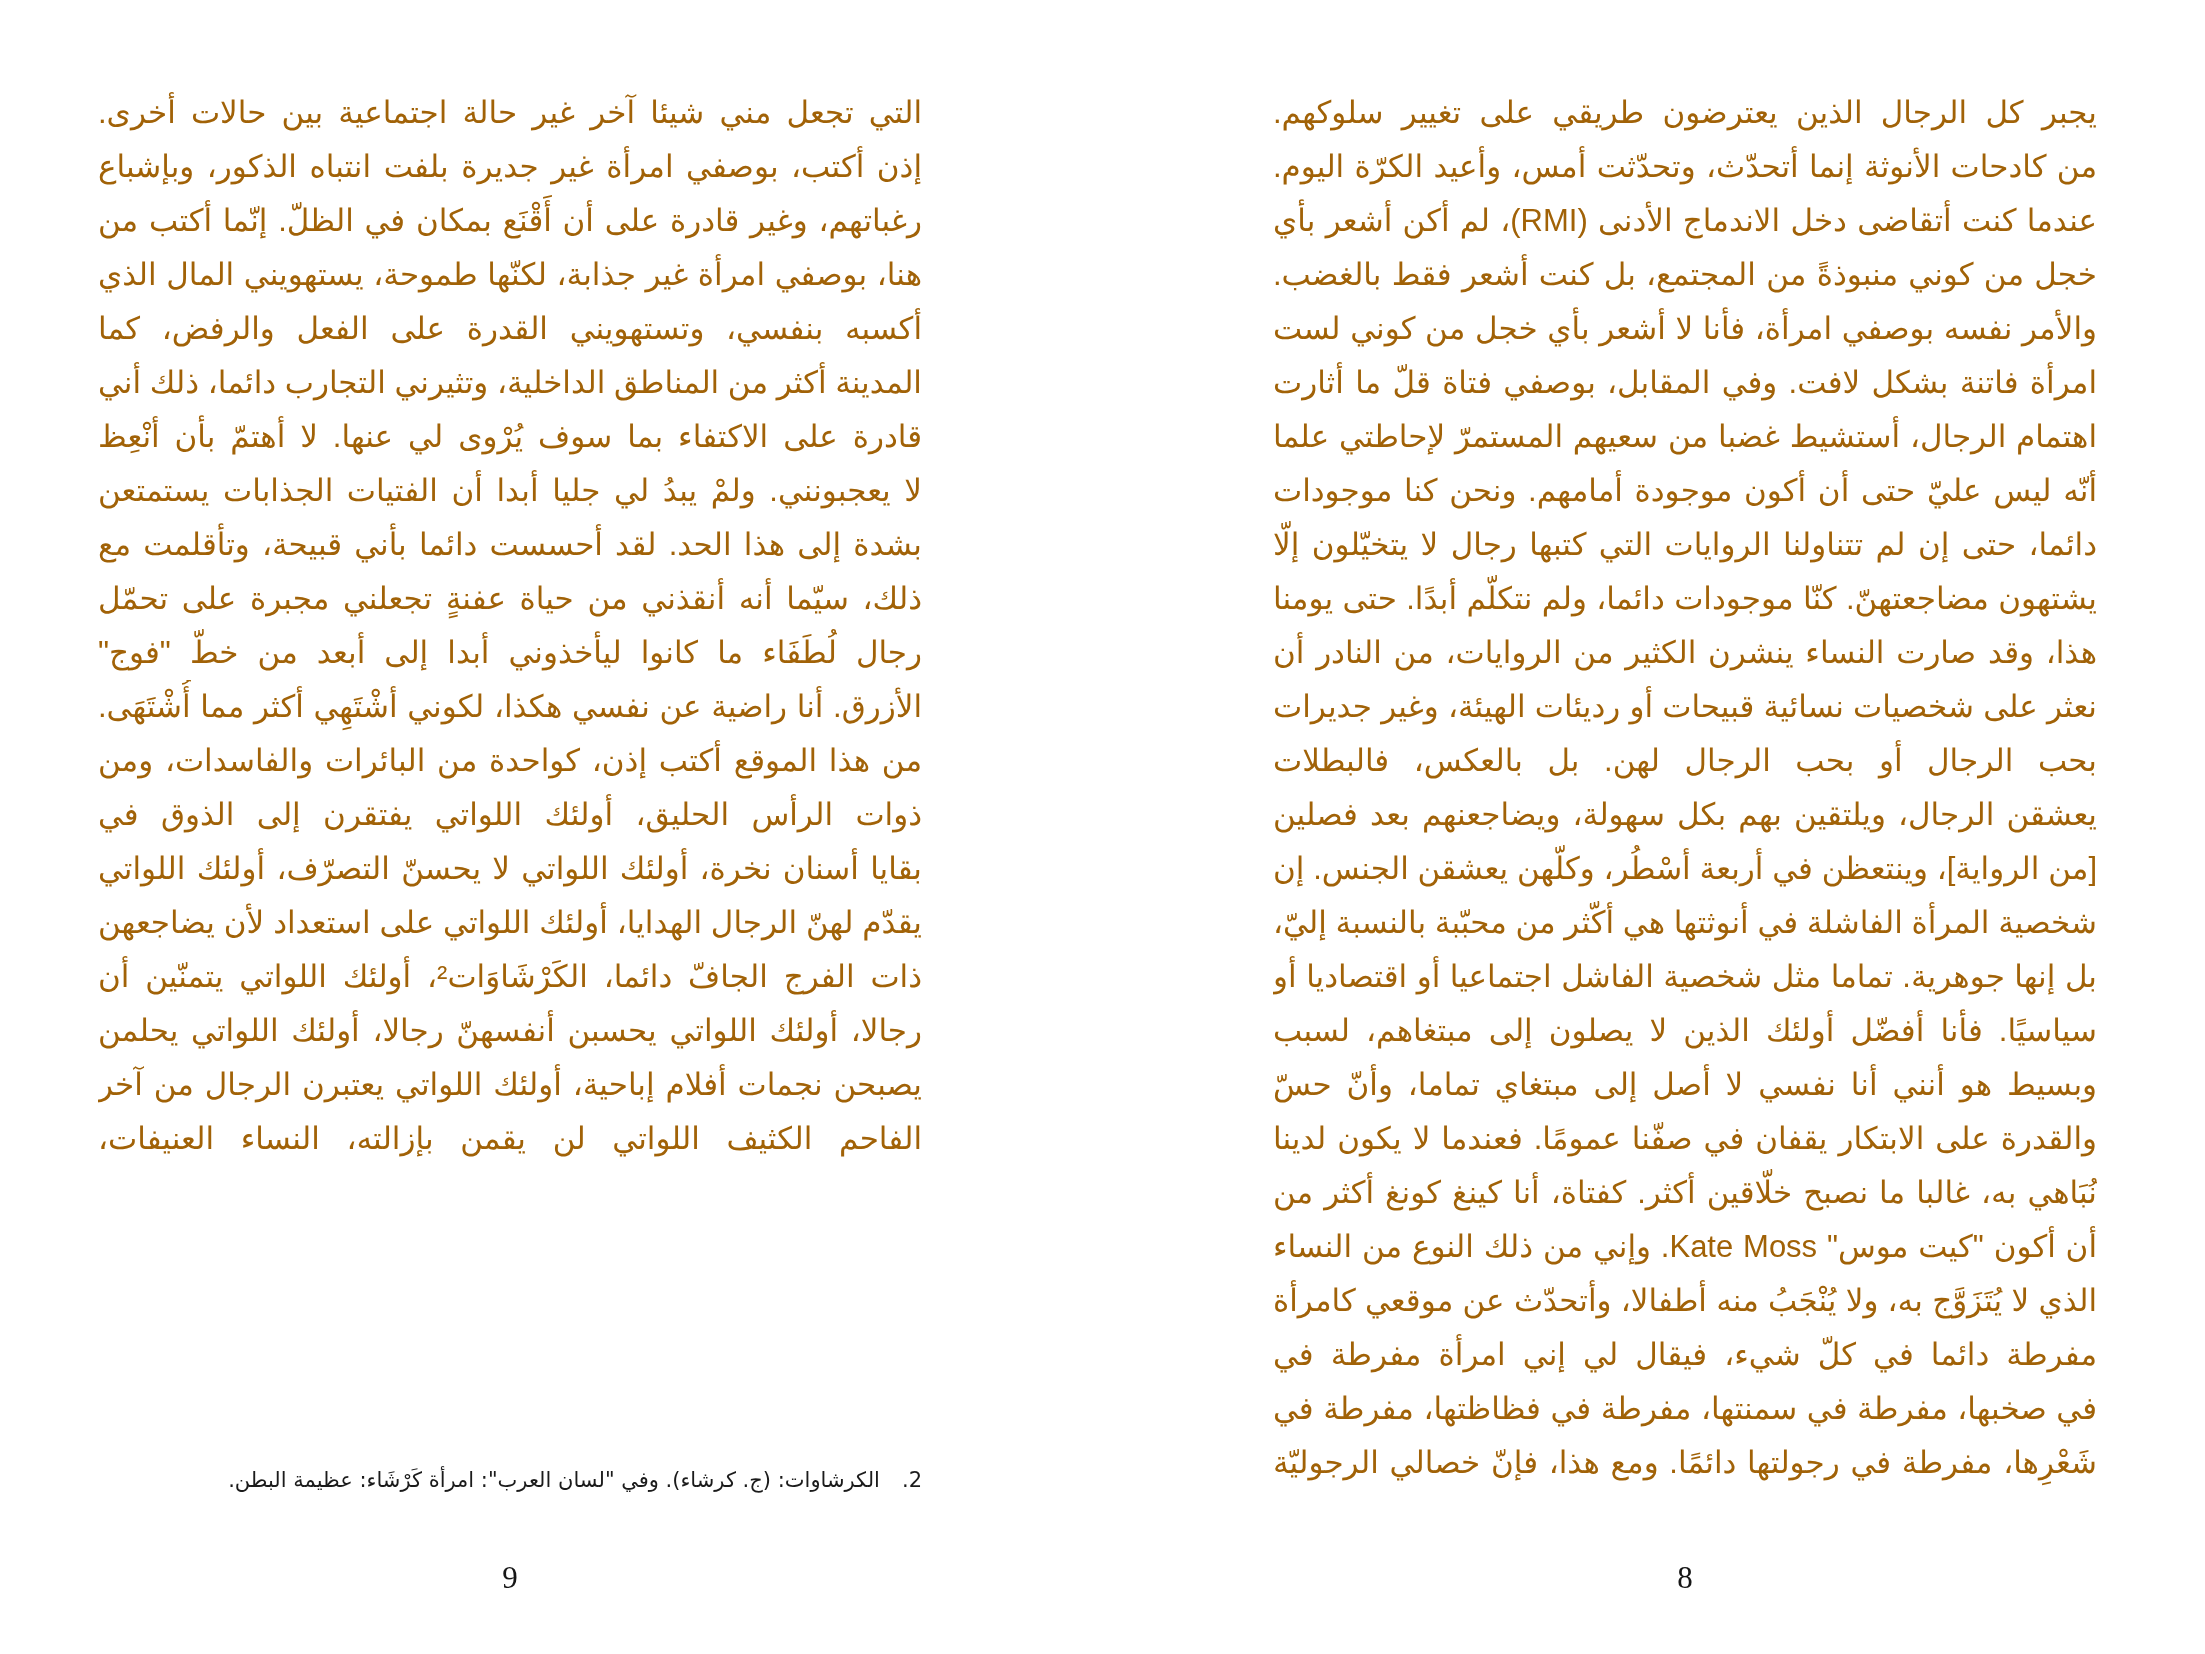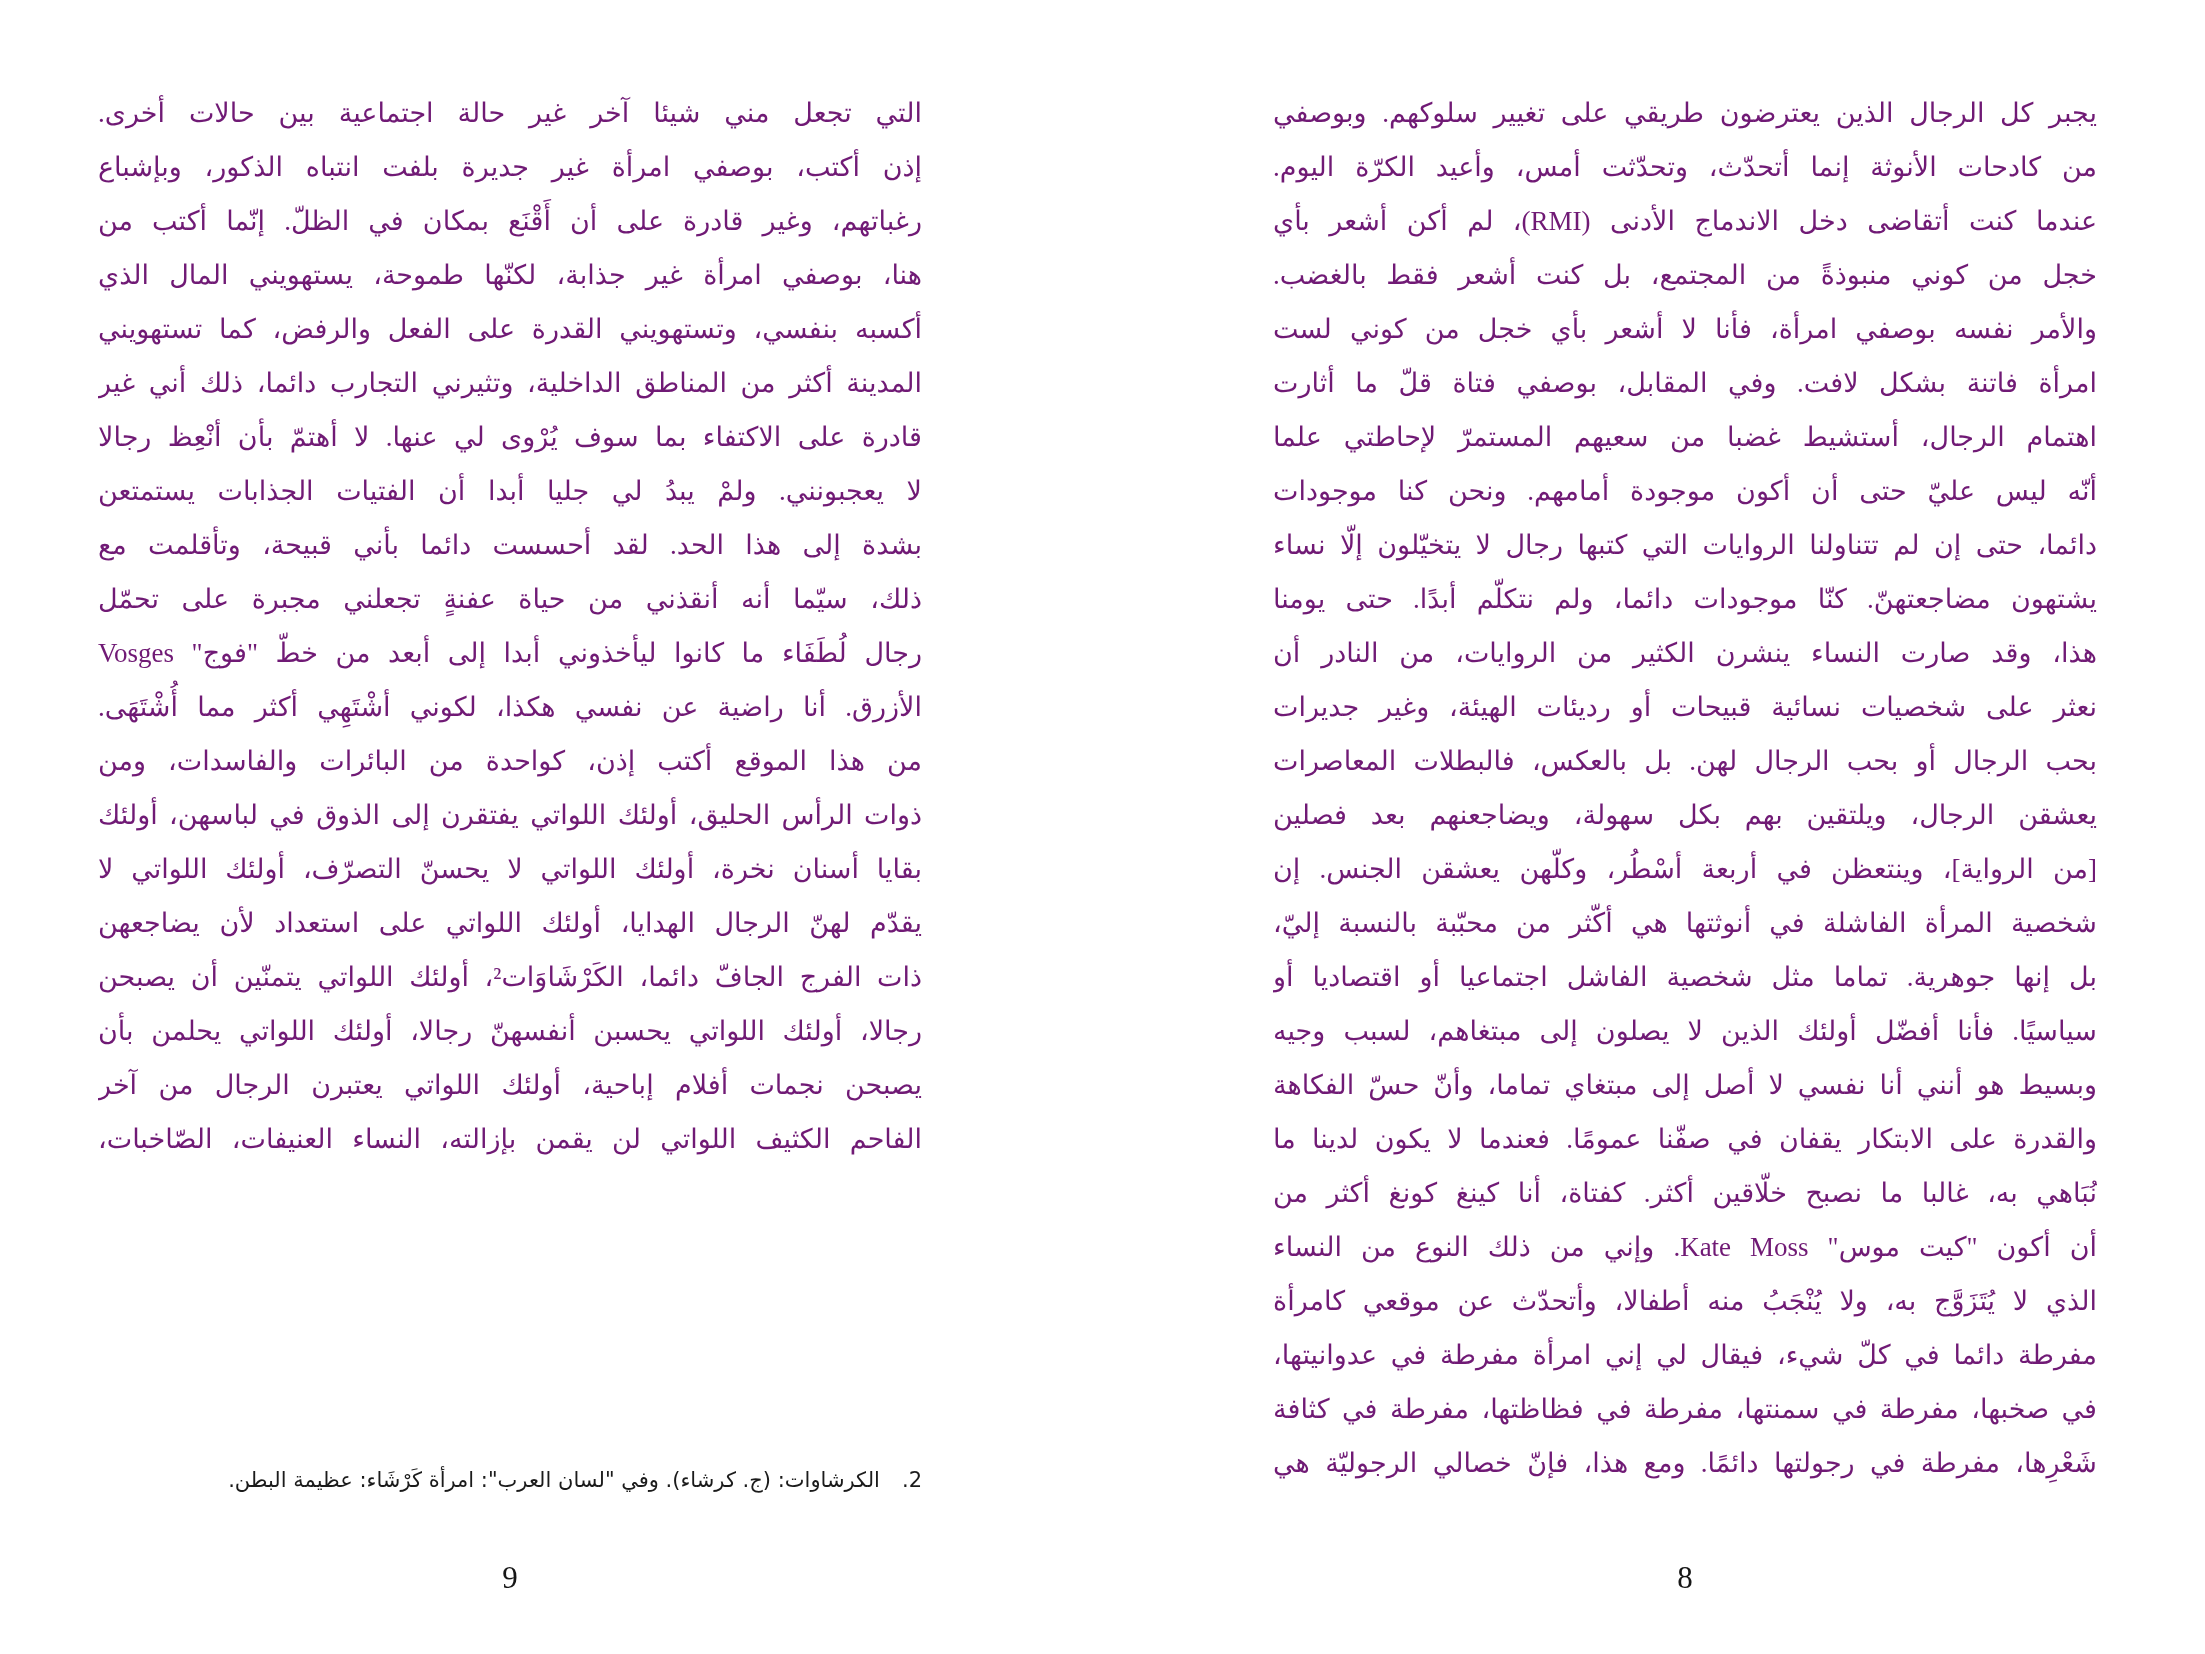--- a/index.html
+++ b/index.html
@@ -26,27 +26,27 @@
   }
   .column.left  { left: 98px; }
   .column.right { left: 1273px; }
   .line {
     direction: rtl;
     unicode-bidi: plaintext;
     text-align: justify;
     text-align-last: justify;
     -moz-text-align-last: justify;
     text-justify: inter-word;
-    font-size: 27px;
+    font-size: 31px;
     line-height: 54px;
     height: 54px;
     overflow: hidden;
     white-space: normal;
-    color: #701a75;
-    font-family: Liberation Serif, serif;
+    color: #a16207;
+    font-family: Liberation Sans, sans-serif;
   }
   .footnote {
     position: absolute;
     left: 98px;
     top: 1463px;
     width: 824px;
     direction: rtl;
     text-align: right;
     font-size: 21px;
     line-height: 34px;

